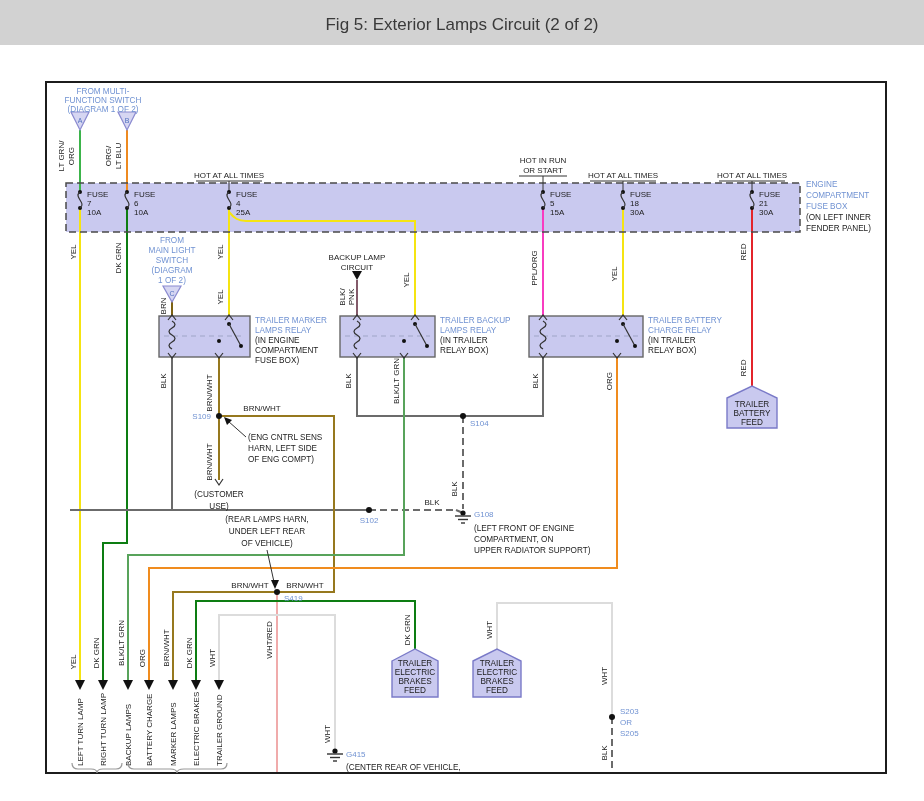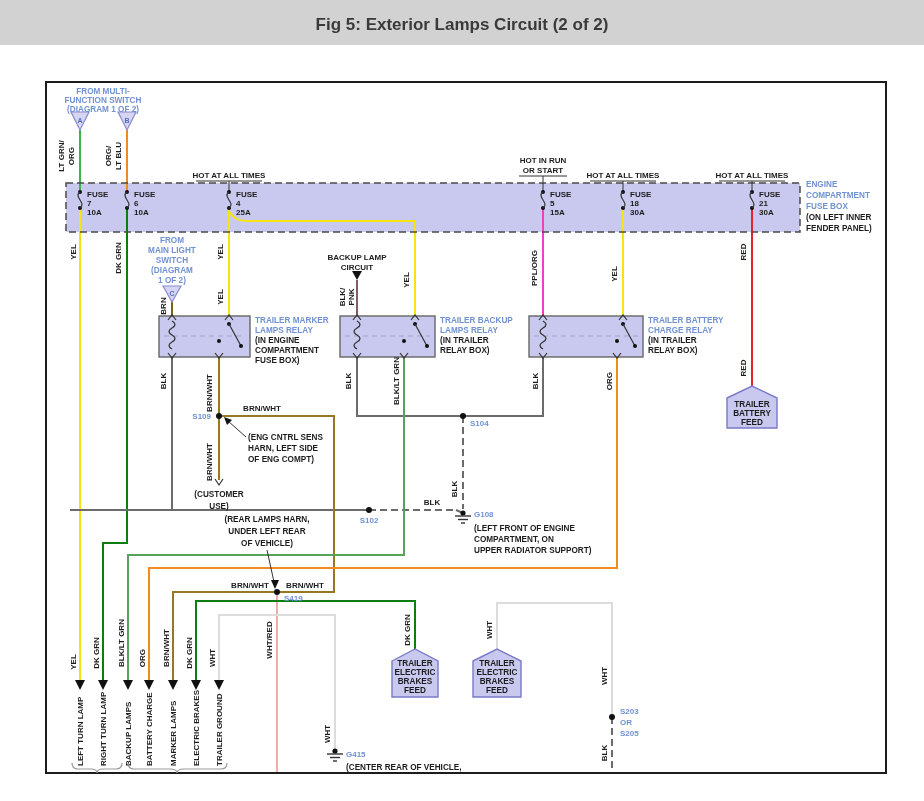--- a/index.html
+++ b/index.html
@@ -1,16 +1,16 @@
 <!DOCTYPE html>
 <html><head>
 <meta charset="utf-8">
 <style>
   html,body{margin:0;padding:0;background:#fff;}
-  .wrap{position:relative;width:904px;height:801px;font-family:"Liberation Sans",sans-serif;font-weight:bold;}
+  .wrap{position:relative;width:904px;height:801px;font-family:"Liberation Sans",sans-serif;}
   svg{display:block;}
   text{font-family:"Liberation Sans",sans-serif;}
   .ttl{font-size:17px;fill:#3a3a3a;}
   .lbl{font-size:8px;fill:#1c1c1c;}
   .ref{font-size:8px;fill:#7092d2;}
   .comp{font-size:8.2px;fill:#7092d2;}
   .note{font-size:8.2px;fill:#1c1c1c;}
   .fusebox{fill:#c9c9ef;}
   .boxedge{fill:none;stroke:#4a4a4a;stroke-width:1.5;stroke-dasharray:7 4;}
   .relay{fill:#c9c9ef;stroke:#666;stroke-width:1.4;}

